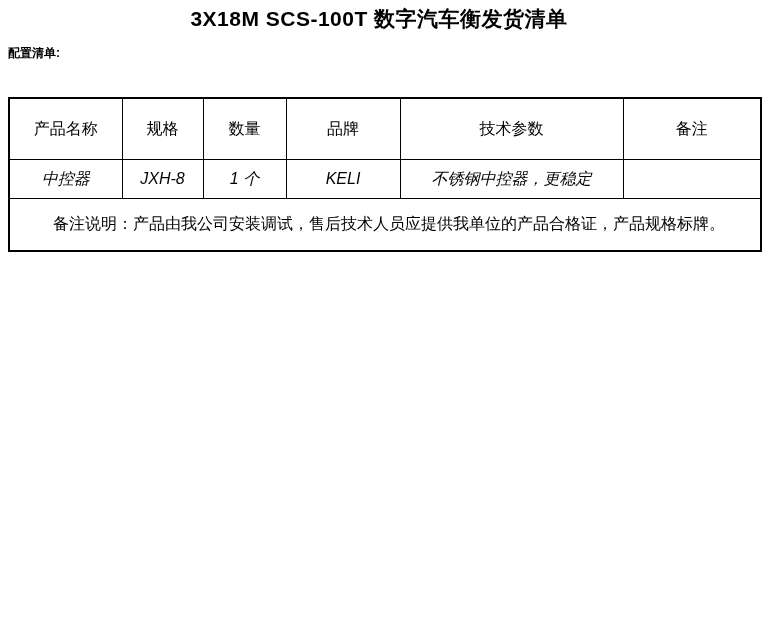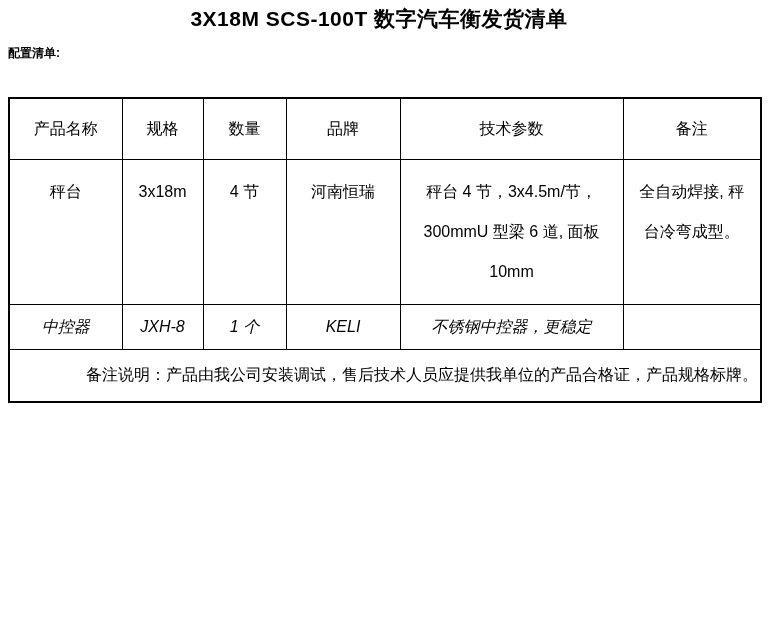--- a/index.html
+++ b/index.html
@@ -40,34 +40,34 @@
     table-layout: fixed;
     border-collapse: collapse;
     border: 2px solid #000000;
   }
   table.config-table th,
   table.config-table td {
     border: 1.5px solid #000000;
     font-size: 16px;
     font-weight: normal;
     text-align: center;
-    padding: 12px 2px;
+    padding: 0 2px;
     overflow: hidden;
     white-space: pre-line;
   }
   tr.header-row { height: 61px; }
   tr.header-row th { vertical-align: middle; line-height: 20px; }
   tr.row-tall { height: 80px; }
   tr.row-tall td { vertical-align: top; line-height: 40px; }
   tr.row-short { height: 39px; }
   tr.row-short td { vertical-align: middle; line-height: 20px; font-style: italic; }
   tr.footer-row { height: 53px; }
   tr.footer-row td {
     vertical-align: middle;
-    text-align: right;
+    text-align: center;
     padding-left: 10px;
     line-height: 20px;
   }
 </style>
 </head>
 <body>
 
 <div class="page">
 
   <h1 class="doc-title">3X18M SCS-100T 数字汽车衡发货清单</h1>
@@ -87,30 +87,20 @@
       <tr class="header-row">
         <th>产品名称</th>
         <th>规格</th>
         <th>数量</th>
         <th>品牌</th>
         <th>技术参数</th>
         <th>备注</th>
       </tr>
     </thead>
     <tbody>
-      <tr class="row-tall">
-        <td>秤台</td>
-        <td>3x18m</td>
-        <td>4 节</td>
-        <td>河南恒瑞</td>
-        <td>秤台 4 节，3x4.5m/节，
-300mmU 型梁 6 道, 面板 10mm</td>
-        <td>全自动焊接, 秤
-台冷弯成型。</td>
-      </tr>
       <tr class="row-short">
         <td>中控器</td>
         <td>JXH-8</td>
         <td>1 个</td>
         <td>KELI</td>
         <td>不锈钢中控器，更稳定</td>
         <td></td>
       </tr>
       <tr class="footer-row">
         <td colspan="6">备注说明：产品由我公司安装调试，售后技术人员应提供我单位的产品合格证，产品规格标牌。</td>

